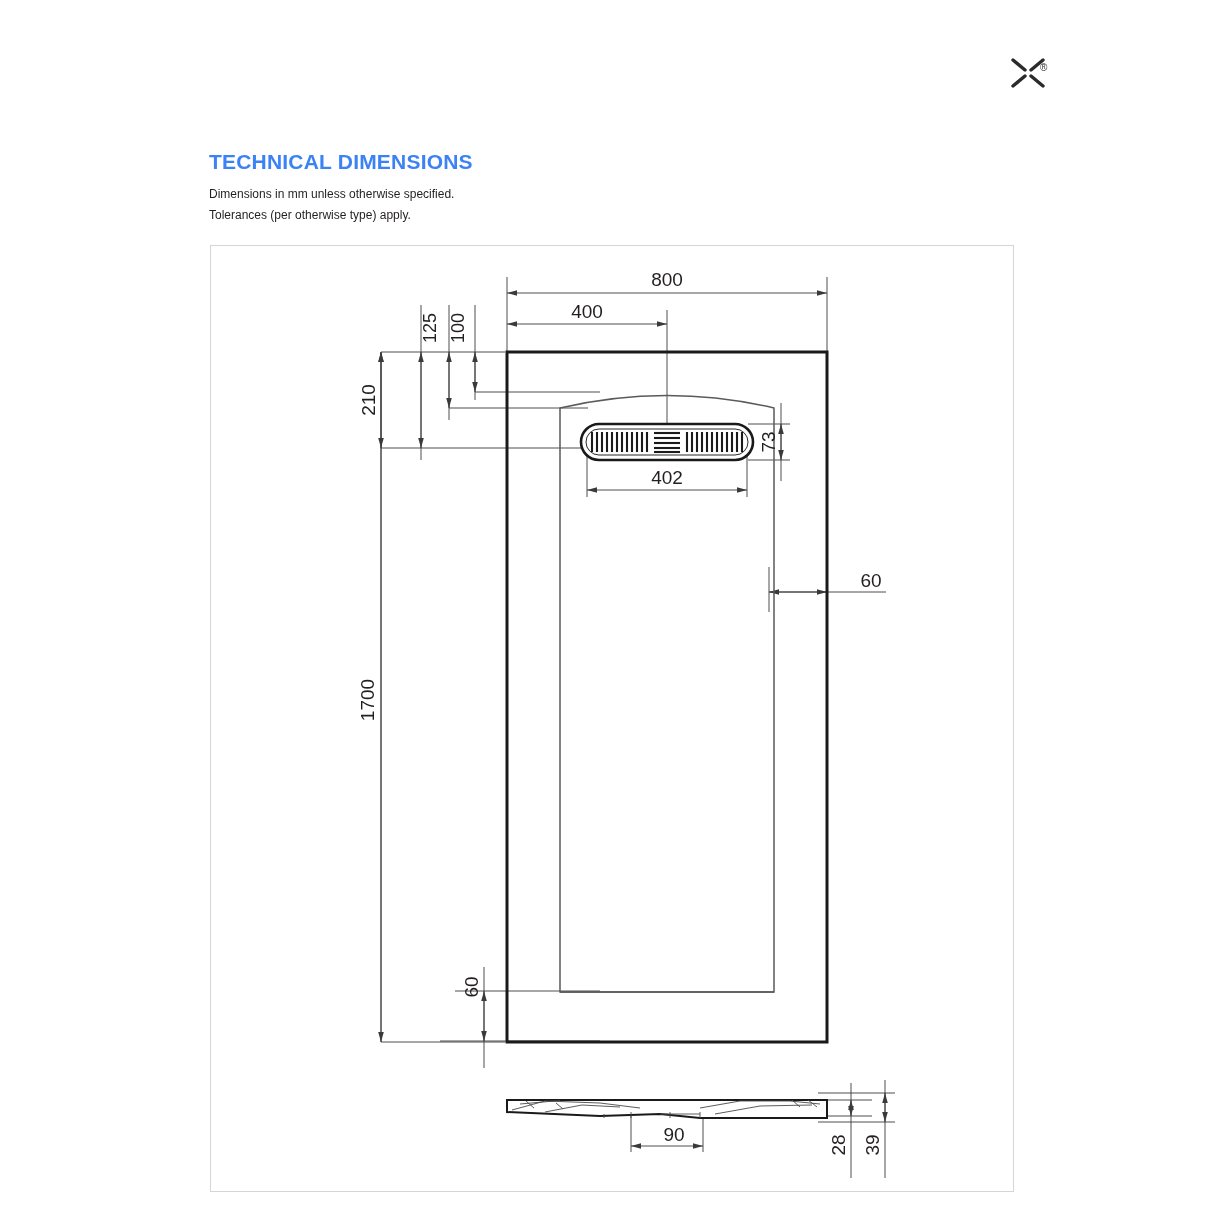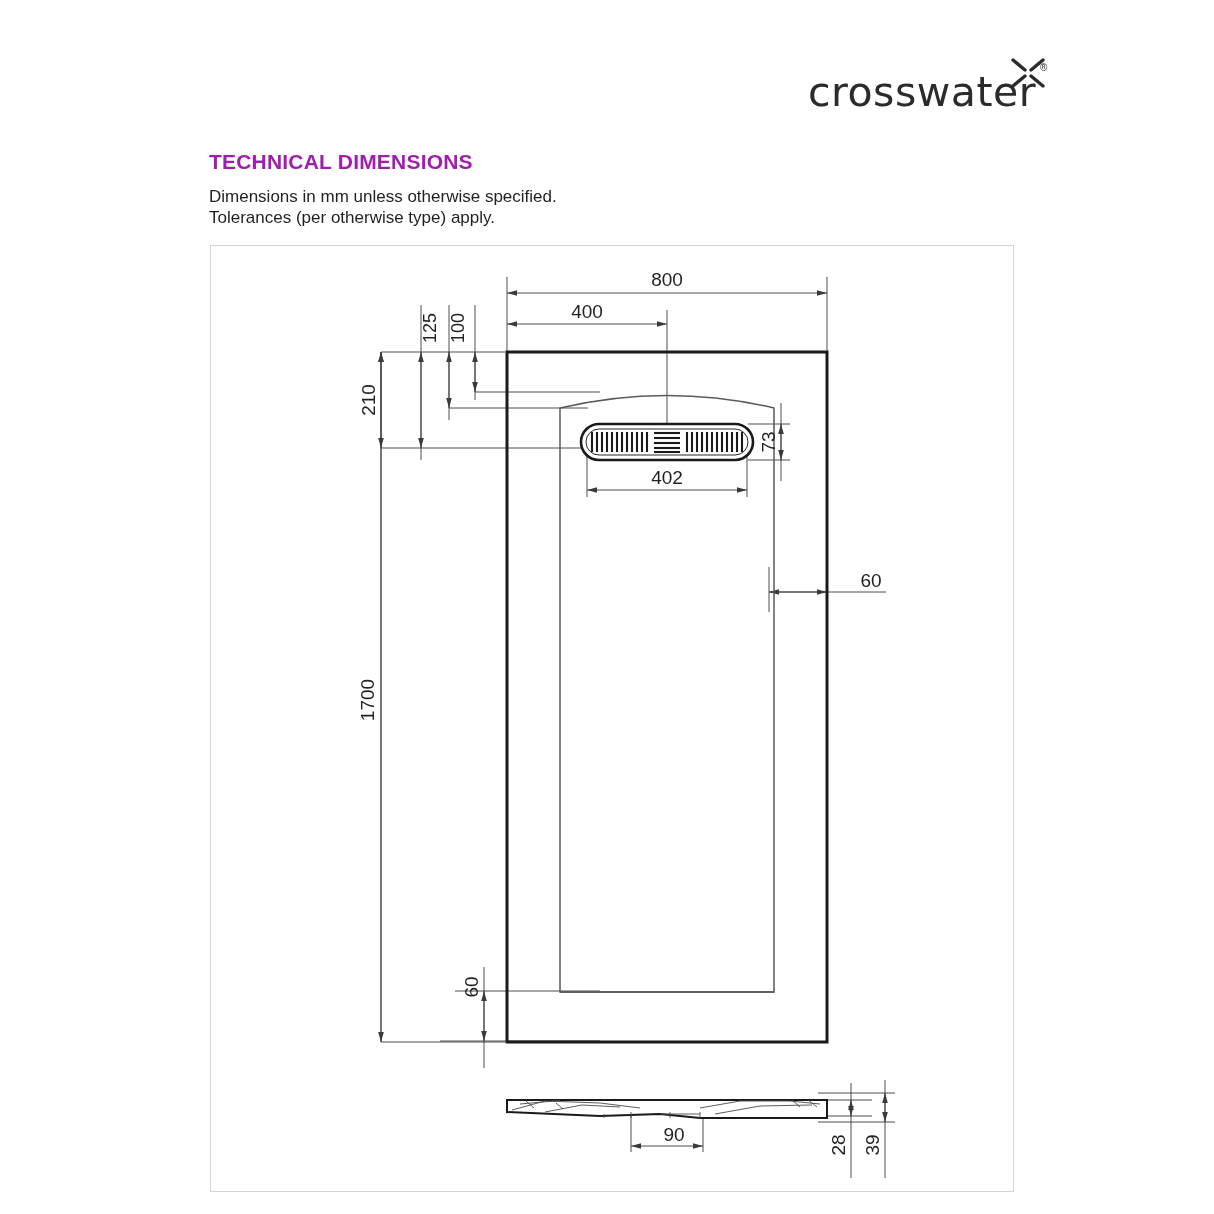--- a/index.html
+++ b/index.html
@@ -50,26 +50,26 @@
   }
 
   
   #page-title {
     position: absolute;
     left: 209px;
     top: 150px;
     font-size: 21px;
     font-weight: bold;
     letter-spacing: 0.2px;
-    color: #a21caf;
+    color: #3b82f6;
   }
   .subtitle {
     position: absolute;
     left: 209px;
-    font-size: 17px;
+    font-size: 12px;
     color: #231f20;
   }
   #subtitle-1 { top: 187px; }
   #subtitle-2 { top: 208px; }
 
   
   #drawing-frame {
     position: absolute;
     left: 210px;
     top: 245px;
@@ -95,21 +95,20 @@
   .dimtext-sm {
     font-family: "Liberation Sans", sans-serif;
     font-size: 18px;
     fill: #231f20;
   }
 </style>
 </head>
 <body>
 
 <div id="logo-block">
-  <div id="logo-wordmark">crosswater</div>
   <svg id="logo-cross" viewBox="0 0 34 34">
     <path d="M2 4 L14 14" stroke="#2b2b2b" stroke-width="3.4" stroke-linecap="round" fill="none"></path>
     <path d="M32 4 L20 14" stroke="#2b2b2b" stroke-width="3.4" stroke-linecap="round" fill="none"></path>
     <path d="M2 30 L14 20" stroke="#2b2b2b" stroke-width="3.4" stroke-linecap="round" fill="none"></path>
     <path d="M32 30 L20 20" stroke="#2b2b2b" stroke-width="3.4" stroke-linecap="round" fill="none"></path>
   </svg>
   <div id="logo-reg">®</div>
 </div>
 
 <div id="page-title">TECHNICAL DIMENSIONS</div>

